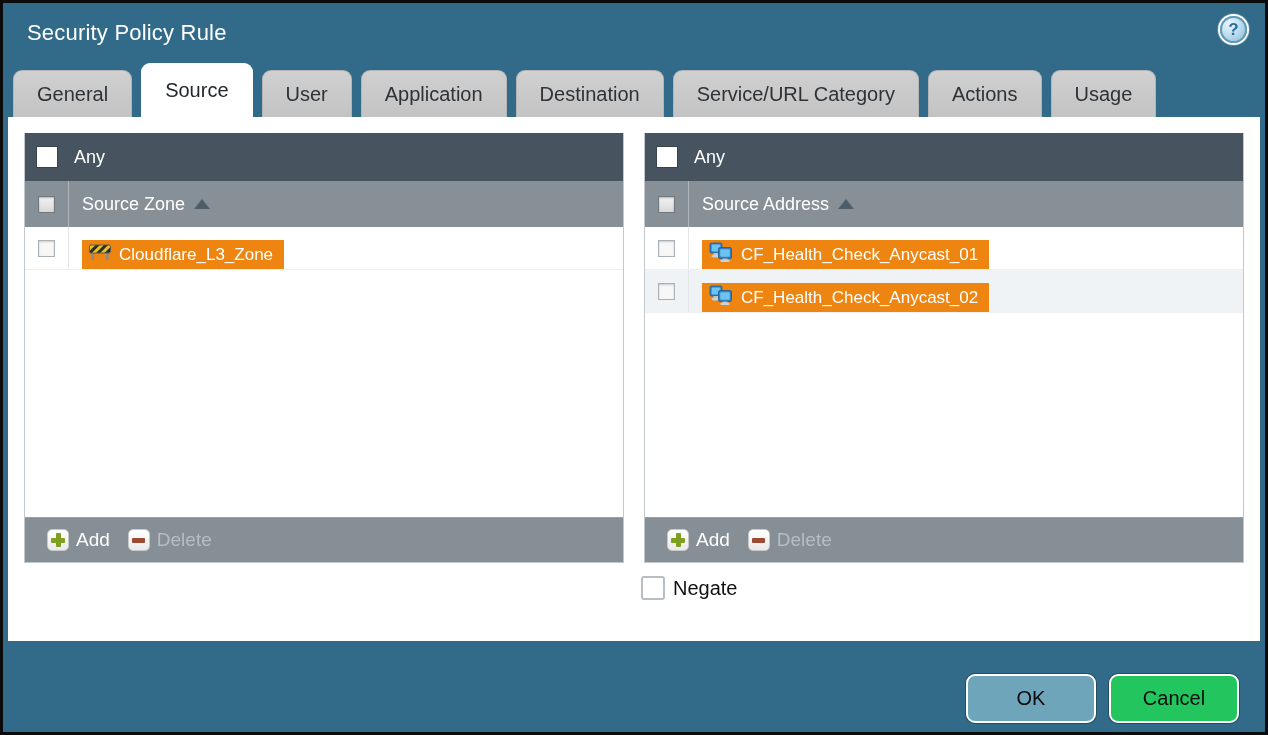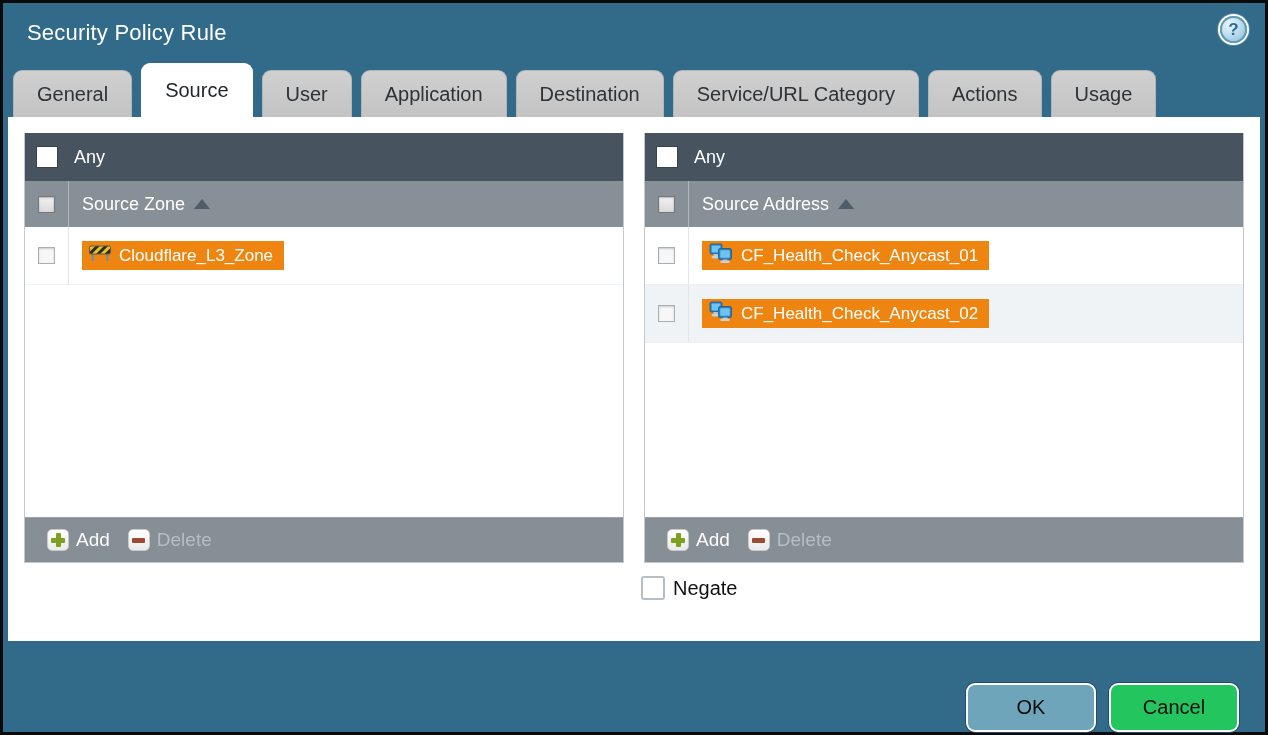--- a/index.html
+++ b/index.html
@@ -83,21 +83,21 @@
   }
   .col-title { color:#ffffff; font-size:18px; margin-left:13px; }
   .sort-arrow {
     width:0; height:0; margin-left:9px; display:inline-block;
     border-left:8px solid transparent; border-right:8px solid transparent;
     border-bottom:10px solid #4e5d68; cursor:pointer;
   }
 
   .rows { flex:1; background:#ffffff; overflow:hidden; }
   .row {
-    height:58px; display:flex; align-items:center;
+    height:43px; display:flex; align-items:flex-end;
     border-bottom:1px solid #eef1f3;
   }
   .row.alt { background:#f0f3f5; }
   .row .cb-col { border-right:1px solid #e2e6e9; }
   .row-checkbox {
     width:17px; height:17px; background:#f7f7f7;
     border:1px solid #a9b1b7; box-shadow:inset 0 1px 2px rgba(0,0,0,.18);
     cursor:pointer;
   }
   .chip {
@@ -135,21 +135,21 @@
   .negate-spacer { flex:1; margin-right:14px; }
   .negate { flex:1; display:flex; align-items:center; gap:8px; }
   .negate-checkbox {
     width:24px; height:24px; background:#ffffff;
     border:2px solid #b7bfc4; border-radius:3px; cursor:pointer;
   }
   .negate-label { color:#111111; font-size:20px; }
 
   
   .dialog-footer {
-    flex:1; display:flex; justify-content:flex-end; align-items:flex-end;
+    flex:1; display:flex; justify-content:flex-end; align-items:center;
     gap:13px; padding:23px 26px 0 0;
   }
   .btn {
     min-width:130px; height:49px; border-radius:9px;
     border:2px solid #ffffff; box-shadow:0 0 0 1px #244d61;
     font-size:20px; color:#0d0d0d; font-family:"Liberation Sans", sans-serif;
     display:flex; align-items:center; justify-content:center; cursor:pointer;
   }
   .btn-ok { background:#6fa5bb; }
   .btn-cancel { background:#22c55e; }

